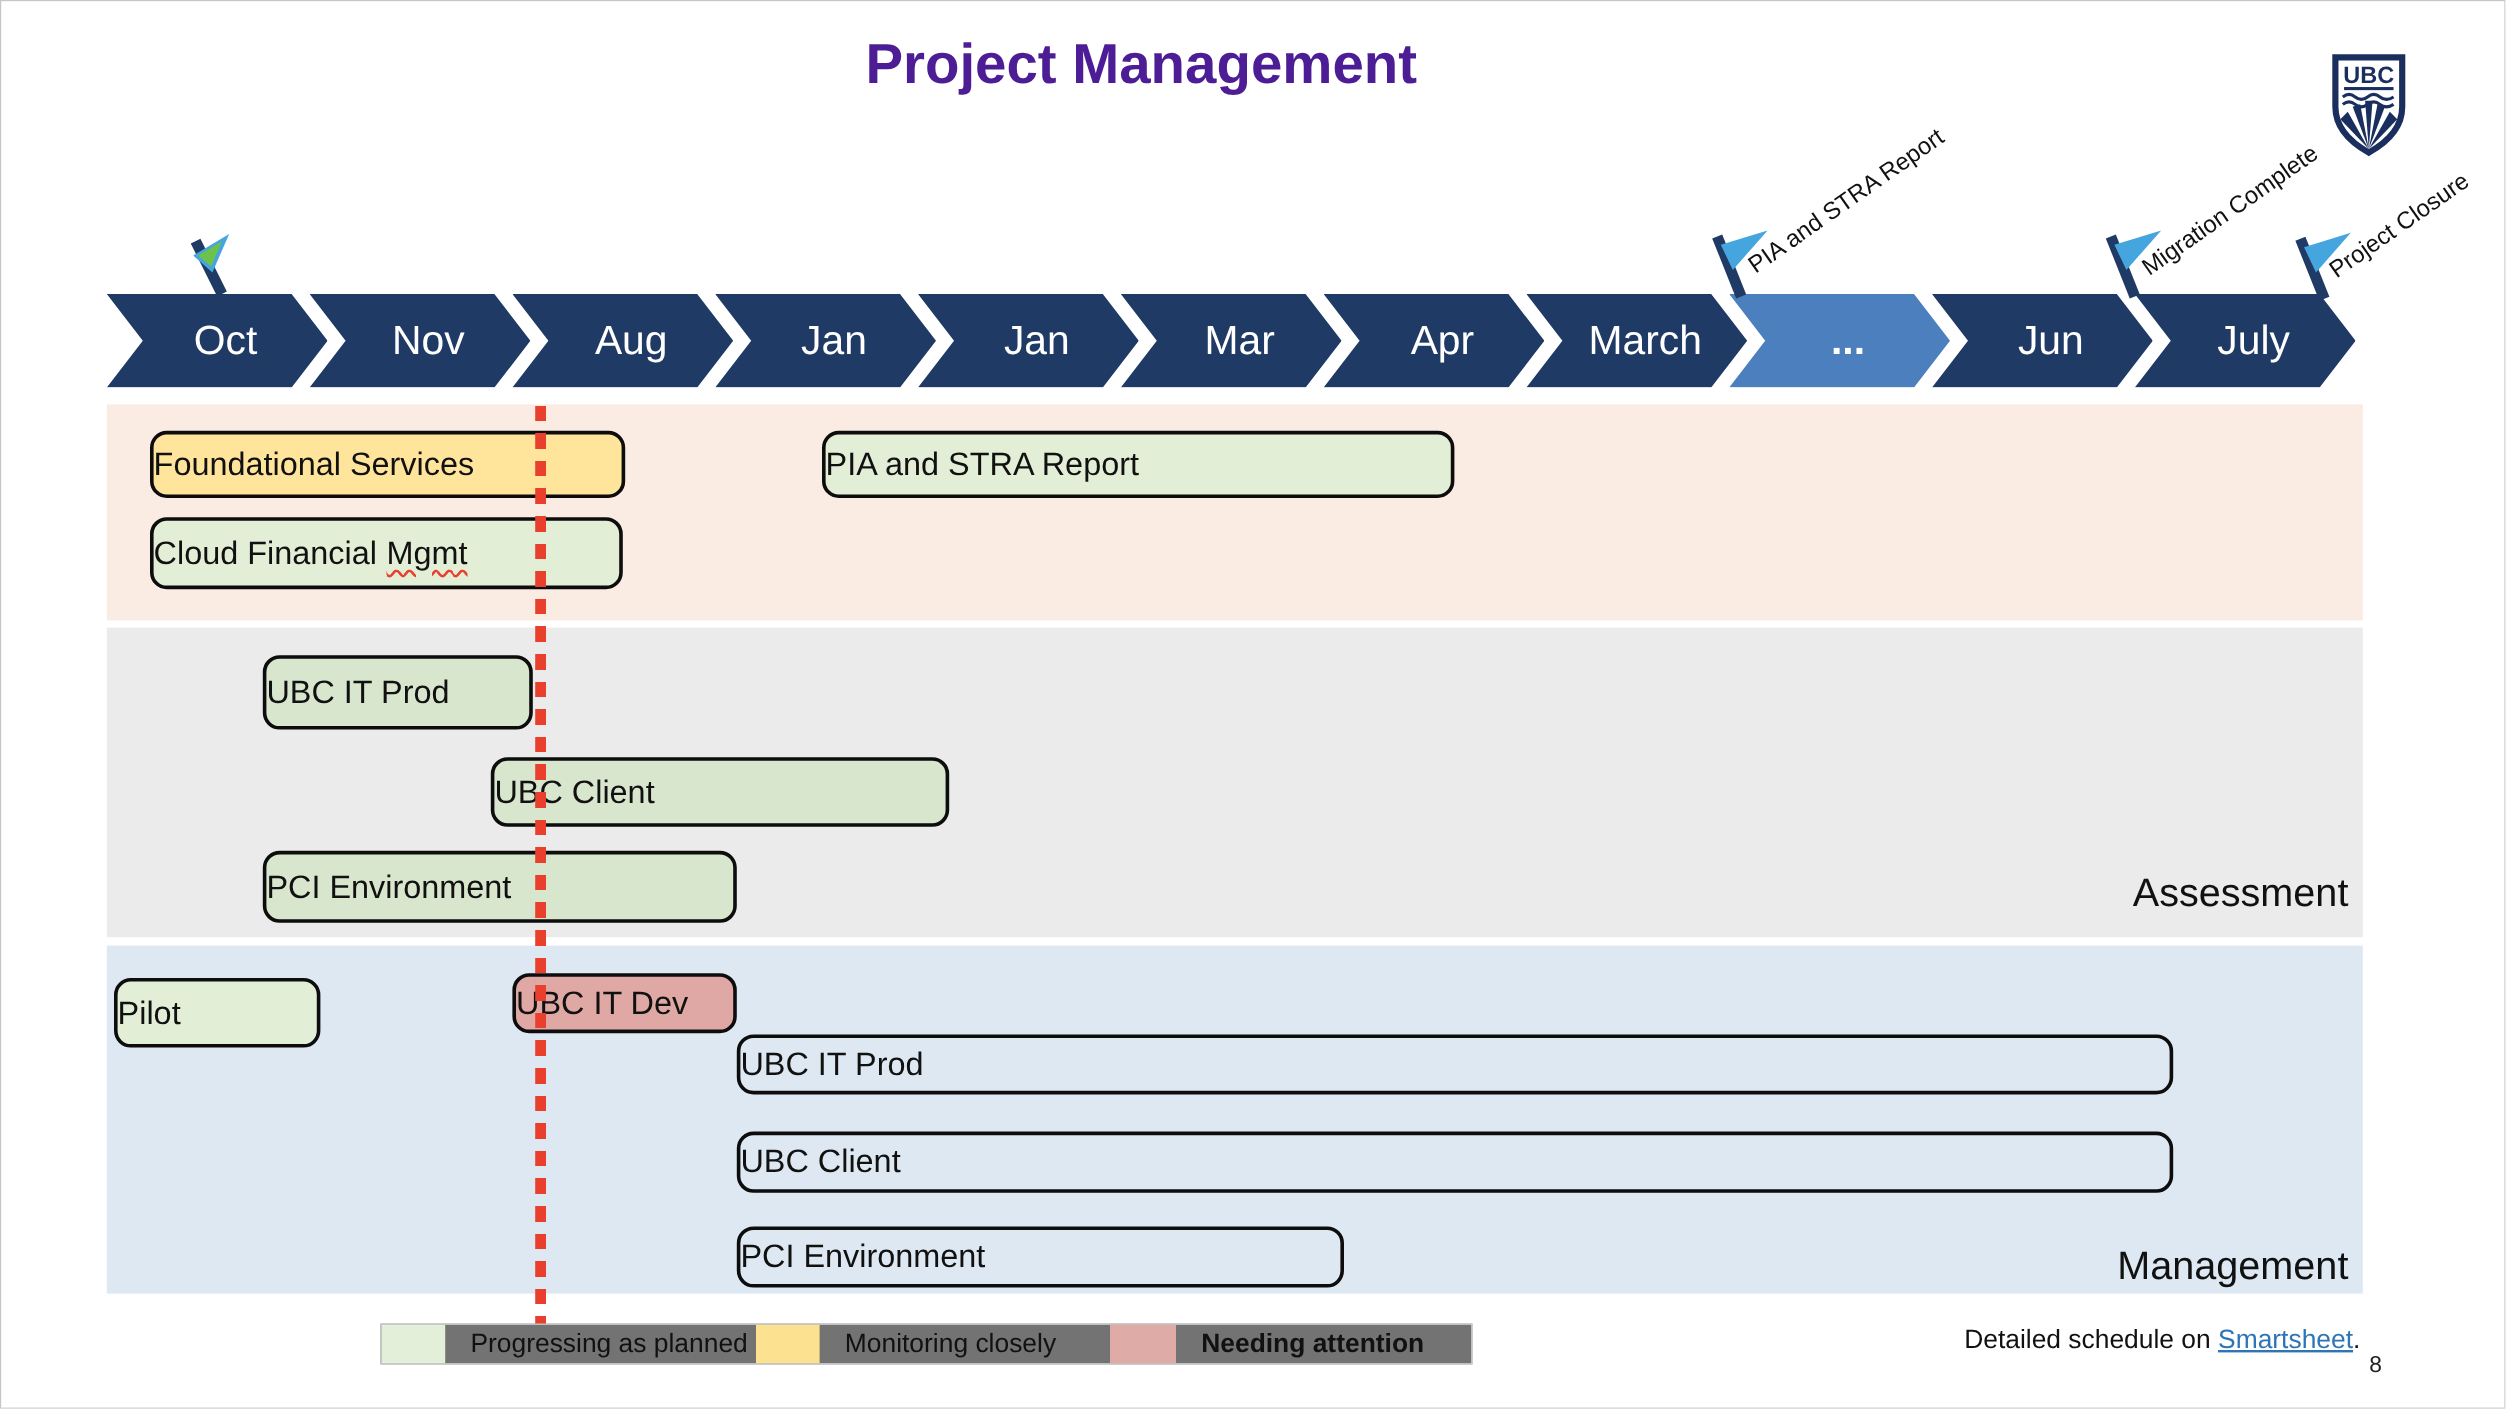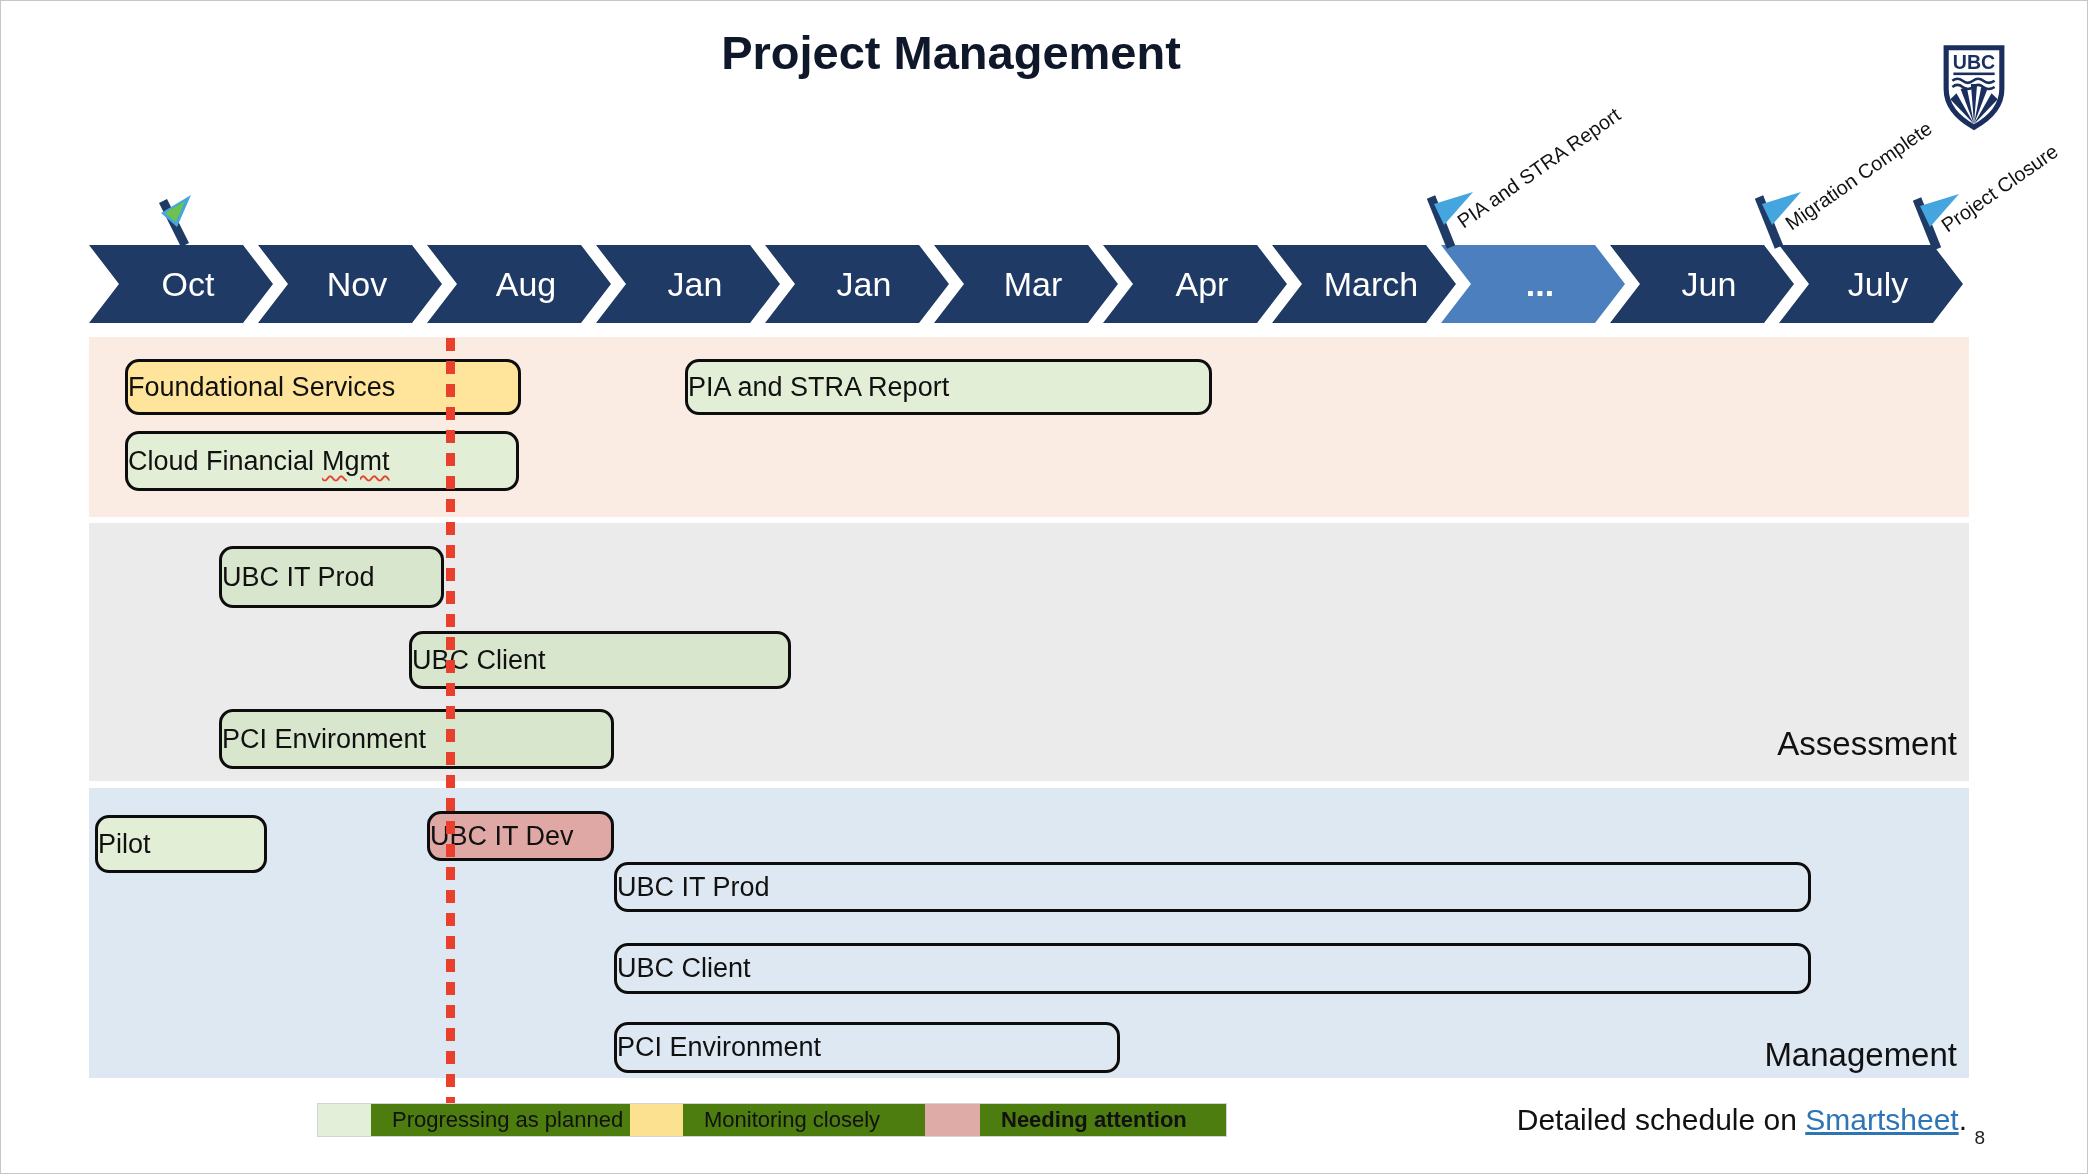--- a/index.html
+++ b/index.html
@@ -4,21 +4,21 @@
 <style>
   html,body { margin:0; padding:0; background:#ffffff; }
   body { font-family:"Liberation Sans", sans-serif; }
   .slide {
     position:relative; width:2086px; height:1172px;
     border:1px solid #c6c6c6; background:#ffffff; overflow:hidden;
   }
   
   .title {
     position:absolute; top:24px; left:0; width:1900px; text-align:center;
-    font-size:47px; font-weight:bold; color:#0f172a;
+    font-size:47px; font-weight:bold; color:#4c1d95;
   }
   
   .chevron {
     position:absolute; top:244px; height:78px; width:184px;
     background:#203A66; color:#ffffff; font-size:34px;
     display:flex; align-items:center; justify-content:center;
     padding-left:14px; box-sizing:border-box;
     clip-path:polygon(0 0, 154px 0, 184px 39px, 154px 78px, 0 78px, 30px 39px);
   }
   .chevron--alt { background:#4B7FBE; font-weight:bold; }
@@ -58,34 +58,34 @@
   
   .flag { position:absolute; z-index:4; }
   .flag-label {
     position:absolute; z-index:4; height:25px; line-height:25px;
     font-size:20px; color:#111111; white-space:nowrap;
     transform:rotate(-35deg); transform-origin:0 100%;
   }
   
   .legend {
     position:absolute; left:316px; top:1102px; width:910px; height:34px;
-    background:#4d7c0f; border:1px solid #d4d4d4; box-sizing:border-box;
+    background:#737373; border:1px solid #d4d4d4; box-sizing:border-box;
     display:flex; align-items:stretch; font-size:22px; color:#111111; z-index:7;
   }
   .legend .swatch { height:100%; }
   .swatch--green  { width:53px; background:#E3EFD9; }
   .swatch--yellow { width:53px; background:#FCE191; }
   .swatch--red    { width:55px; background:#DFABA7; }
   .legend .legend-label { display:flex; align-items:center; padding-left:21px; box-sizing:border-box; }
   .legend-label--1 { width:259px; }
   .legend-label--2 { width:242px; }
   .legend-label--3 { flex:1;font-weight:bold; }
   
   .footer {
-    position:absolute; top:1102px; right:120px; font-size:30px; color:#111111; z-index:7;
+    position:absolute; top:1102px; right:120px; font-size:22px; color:#111111; z-index:7;
   }
   .footer a, .footer .link {
     color:#2E75B6; text-decoration:underline; cursor:pointer;
   }
   .page-number { position:absolute; top:1126px; right:102px; font-size:19px; color:#222222; }
   
   .logo { position:absolute; left:1940px; top:42px; }
 </style>
 </head>
 <body>

